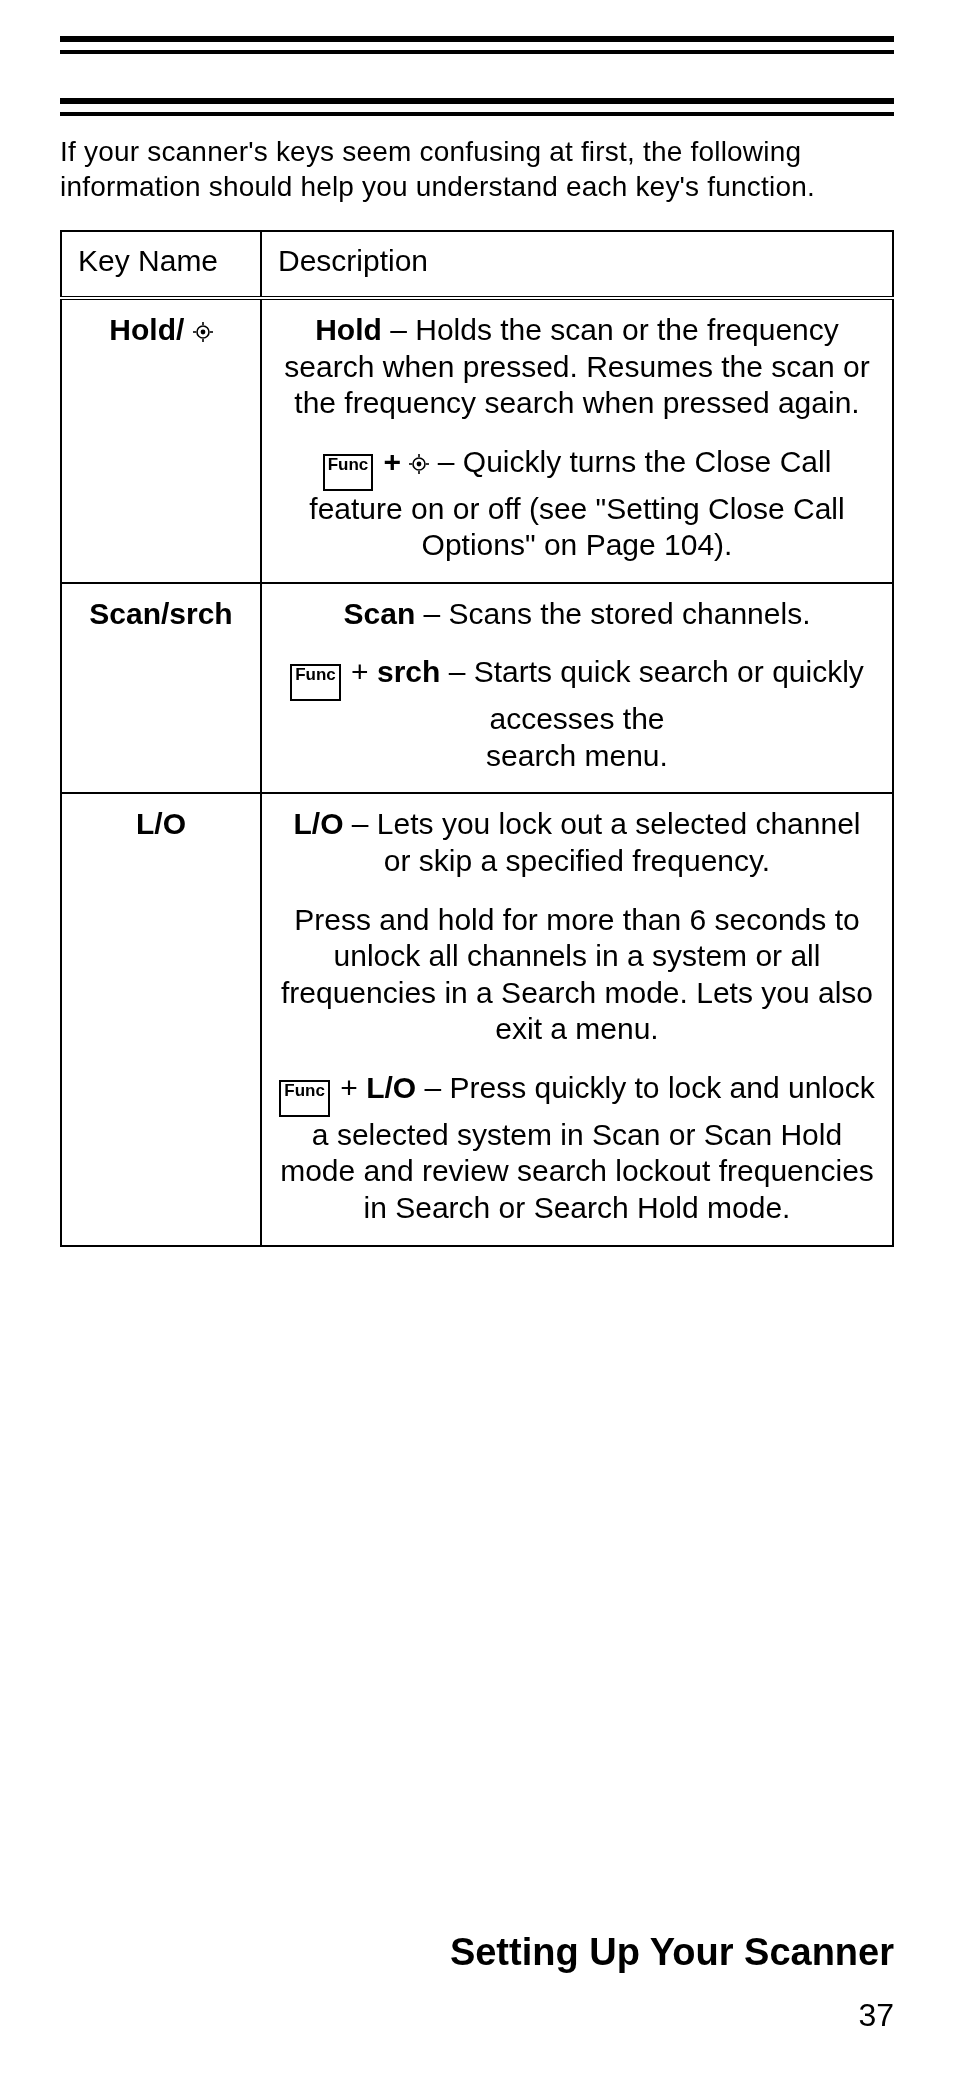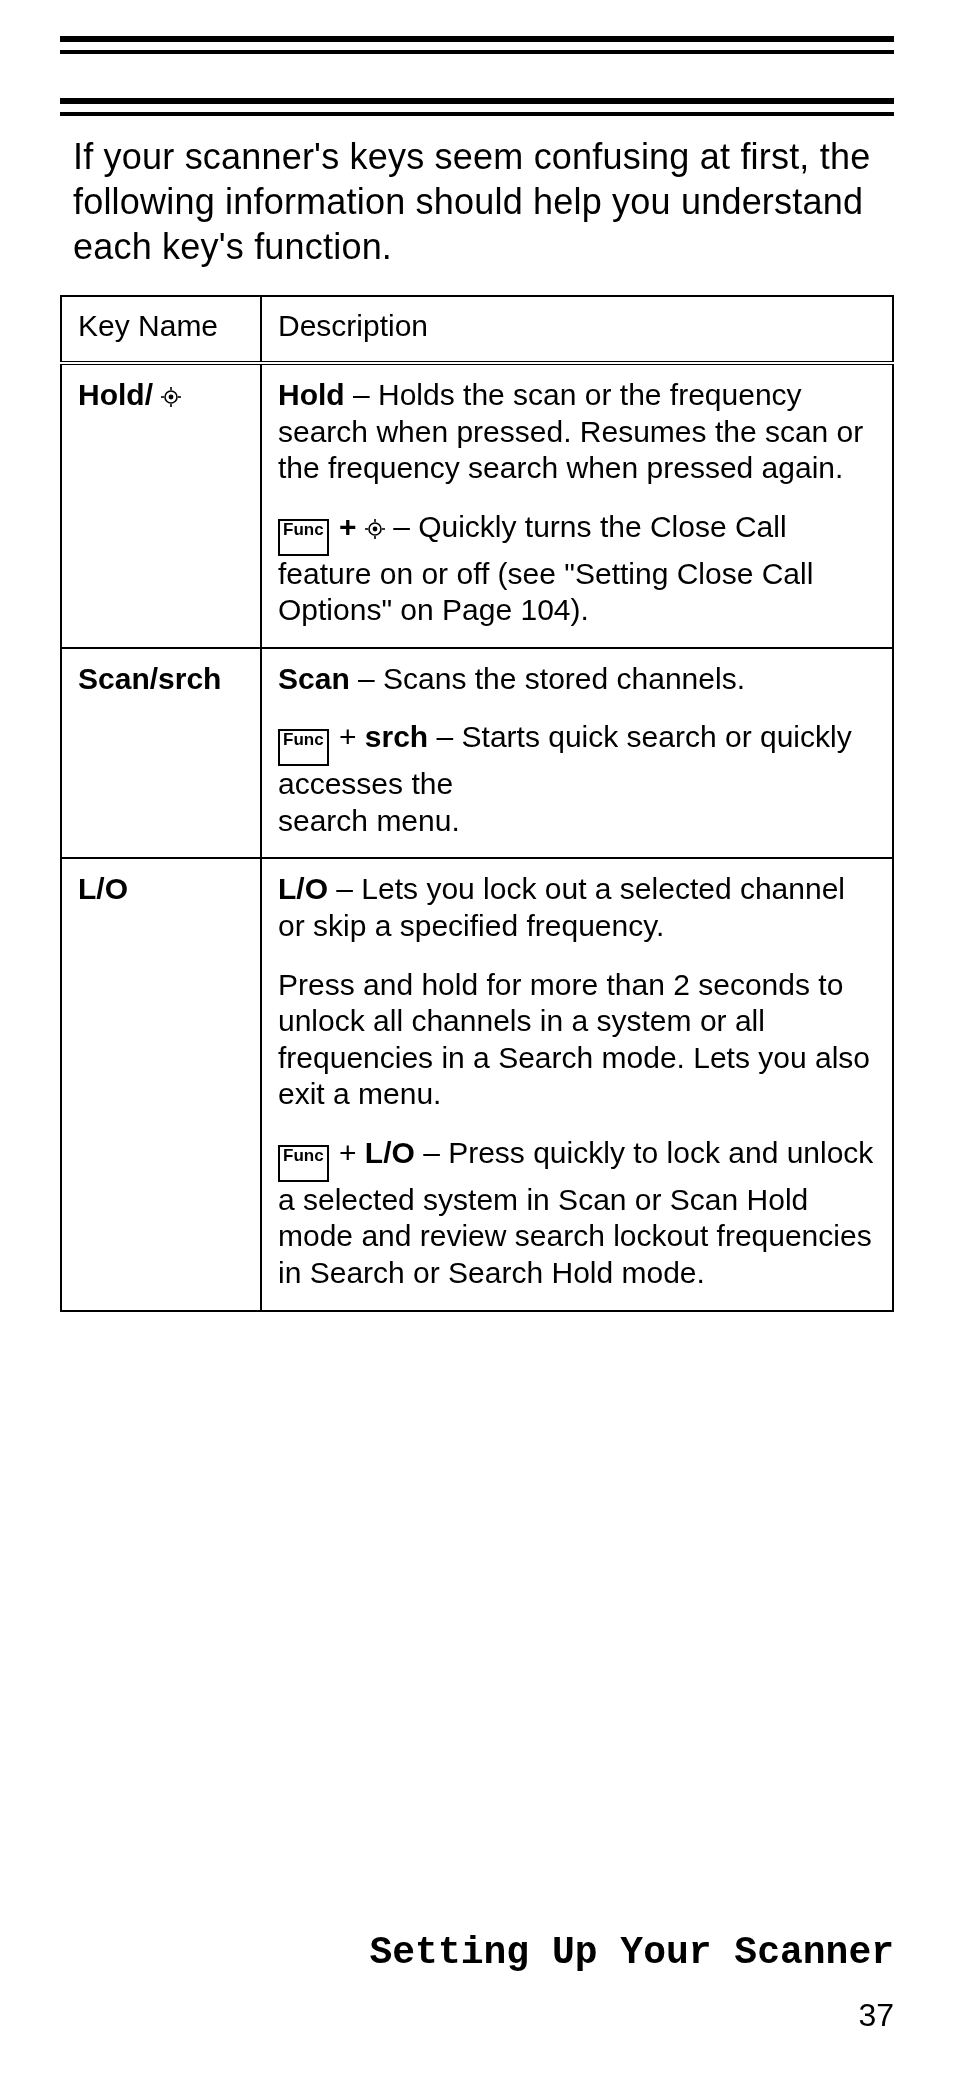--- a/index.html
+++ b/index.html
@@ -24,23 +24,23 @@
     border-top: 6px solid #000;
     border-bottom: 4px solid #000;
     height: 8px;
     margin-bottom: 20px;
   }
   .dbl-rule.small-gap {
     margin-top: 44px;
     margin-bottom: 18px;
   }
   .intro {
-    font-size: 36px;
+    font-size: 28px;
     line-height: 1.25;
-    margin: 0 0 26px 13px;
+    margin: 0 0 26px 0;
     letter-spacing: 0.2px;
   }
   table.keys {
     border-collapse: collapse;
     width: 100%;
   }
   table.keys th, table.keys td {
     border: 2px solid #000;
     vertical-align: top;
     text-align: left;
@@ -48,20 +48,21 @@
   }
   table.keys th {
     font-weight: 400;
     font-size: 30px;
     border-bottom: 4px double #000;
     margin-top: 24px;
   }
   table.keys td {
     font-size: 30px;
     line-height: 1.22;
+    text-align: center;
   }
   .col-key { width: 200px; }
   .b { font-weight: 700; }
   .p { margin: 0 0 22px 0; }
   .p:last-child { margin-bottom: 0; }
   .func-label {
     display: inline-block;
     border: 2px solid #000;
     font-size: 17px;
     font-weight: 700;
@@ -74,21 +75,21 @@
     display: inline-block;
     vertical-align: -2px;
   }
   .cc-icon svg { display: block; }
   .section-title {
     position: absolute;
     right: 60px;
     bottom: 110px;
     font-size: 38px;
     font-weight: 700;
-    font-family: Liberation Mono, monospace;
+    font-family: Liberation Sans, sans-serif;
   }
   .page-num {
     position: absolute;
     right: 60px;
     bottom: 50px;
     font-size: 32px;
     margin-left: 12px;
   }
 </style>
 </head>
@@ -160,21 +161,21 @@
       </tr>
 
       <tr>
         <td>
           <span class="b">L/O</span>
         </td>
         <td>
           <p class="p">
             <span class="b">L/O</span><span> – Lets you lock out a selected channel or skip a specified frequency.</span>
           </p>
-          <p class="p">Press and hold for more than 2 seconds to unlock all channels in a system or all frequencies in a Search mode. Lets you also exit a menu.</p>
+          <p class="p">Press and hold for more than 6 seconds to unlock all channels in a system or all frequencies in a Search mode. Lets you also exit a menu.</p>
           <p class="p">
             <span class="func-label">Func</span><span> + </span><span class="b">L/O</span><span> – Press quickly to lock and unlock a selected system in Scan or Scan Hold mode and review search lockout frequencies in Search or Search Hold mode.</span>
           </p>
         </td>
       </tr>
     </tbody>
   </table>
 </div>
 
 <div class="section-title">Setting Up Your Scanner</div>

